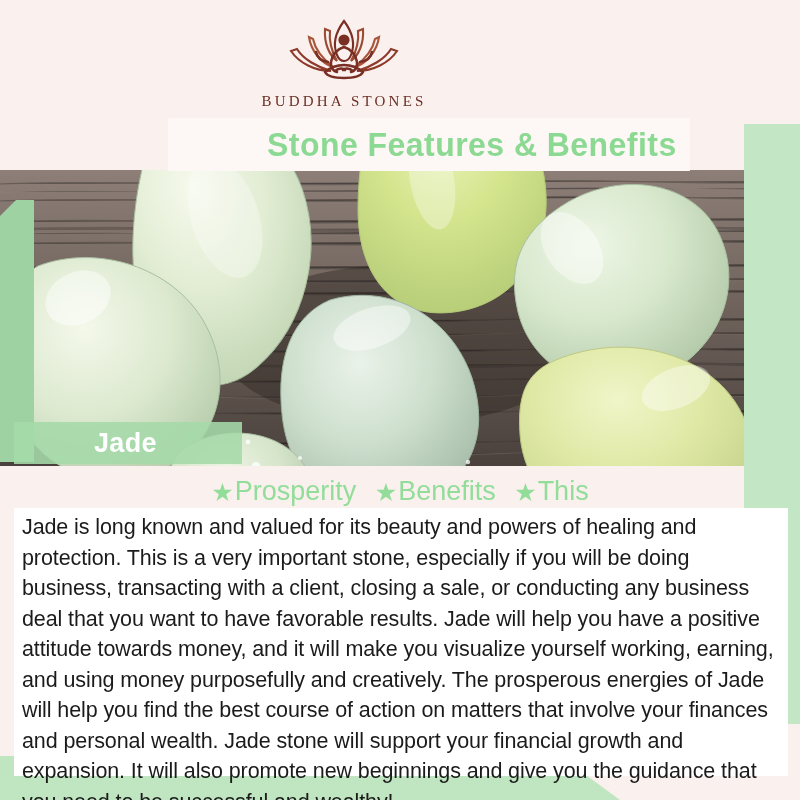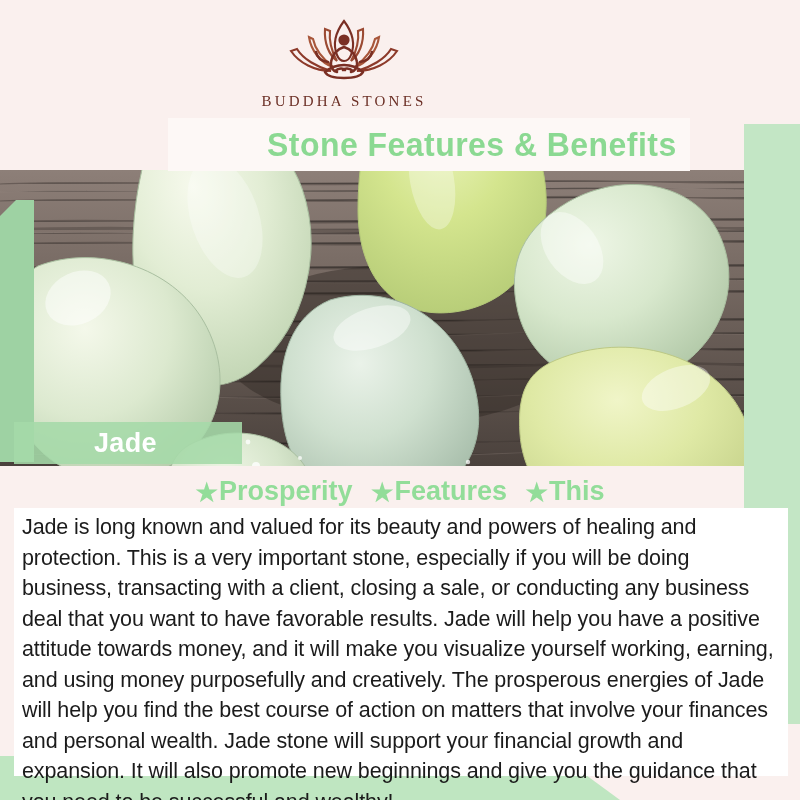--- a/index.html
+++ b/index.html
@@ -94,21 +94,21 @@
   }
 
   
   .keywords{
     position:absolute;left:0;top:476px;width:800px;
     text-align:center;z-index:7;
   }
   .keywords .kw{
     display:inline-block;
     font-family:"Liberation Sans Narrow","Liberation Sans",sans-serif;
-    font-weight:bold;font-size:27px;color:#92dd99;
+    font-weight:normal;font-size:27px;color:#92dd99;
     margin:0 7px;
     vertical-align:middle;
   }
   .keywords .star{
     display:inline-block;color:#92dd99;font-size:25px;
     vertical-align:middle;margin-right:1px;
   }
 
   
   .body-wrap{
@@ -290,21 +290,21 @@
     </svg>
     <div class="logo-word">BUDDHA STONES</div>
   </div>
 
   <div class="title-band">
     <div class="title-text">Stone Features &amp; Benefits</div>
   </div>
 
   <div class="keywords">
     <span class="kw"><span class="star">★</span><span>Prosperity</span></span>
-    <span class="kw"><span class="star">★</span><span>Features</span></span>
+    <span class="kw"><span class="star">★</span><span>Benefits</span></span>
     <span class="kw"><span class="star">★</span><span>This</span></span>
   </div>
 
   <div class="body-wrap">
     <div class="body-text">Jade is long known and valued for its beauty and powers of healing and protection. This is a very important stone, especially if you will be doing business, transacting with a client, closing a sale, or conducting any business deal that you want to have favorable results. Jade will help you have a positive attitude towards money, and it will make you visualize yourself working, earning, and using money purposefully and creatively. The prosperous energies of Jade will help you find the best course of action on matters that involve your finances and personal wealth. Jade stone will support your financial growth and expansion. It will also promote new beginnings and give you the guidance that you need to be successful and wealthy!</div>
   </div>
 
   <div class="green-bottom"></div>
 
 </div>

